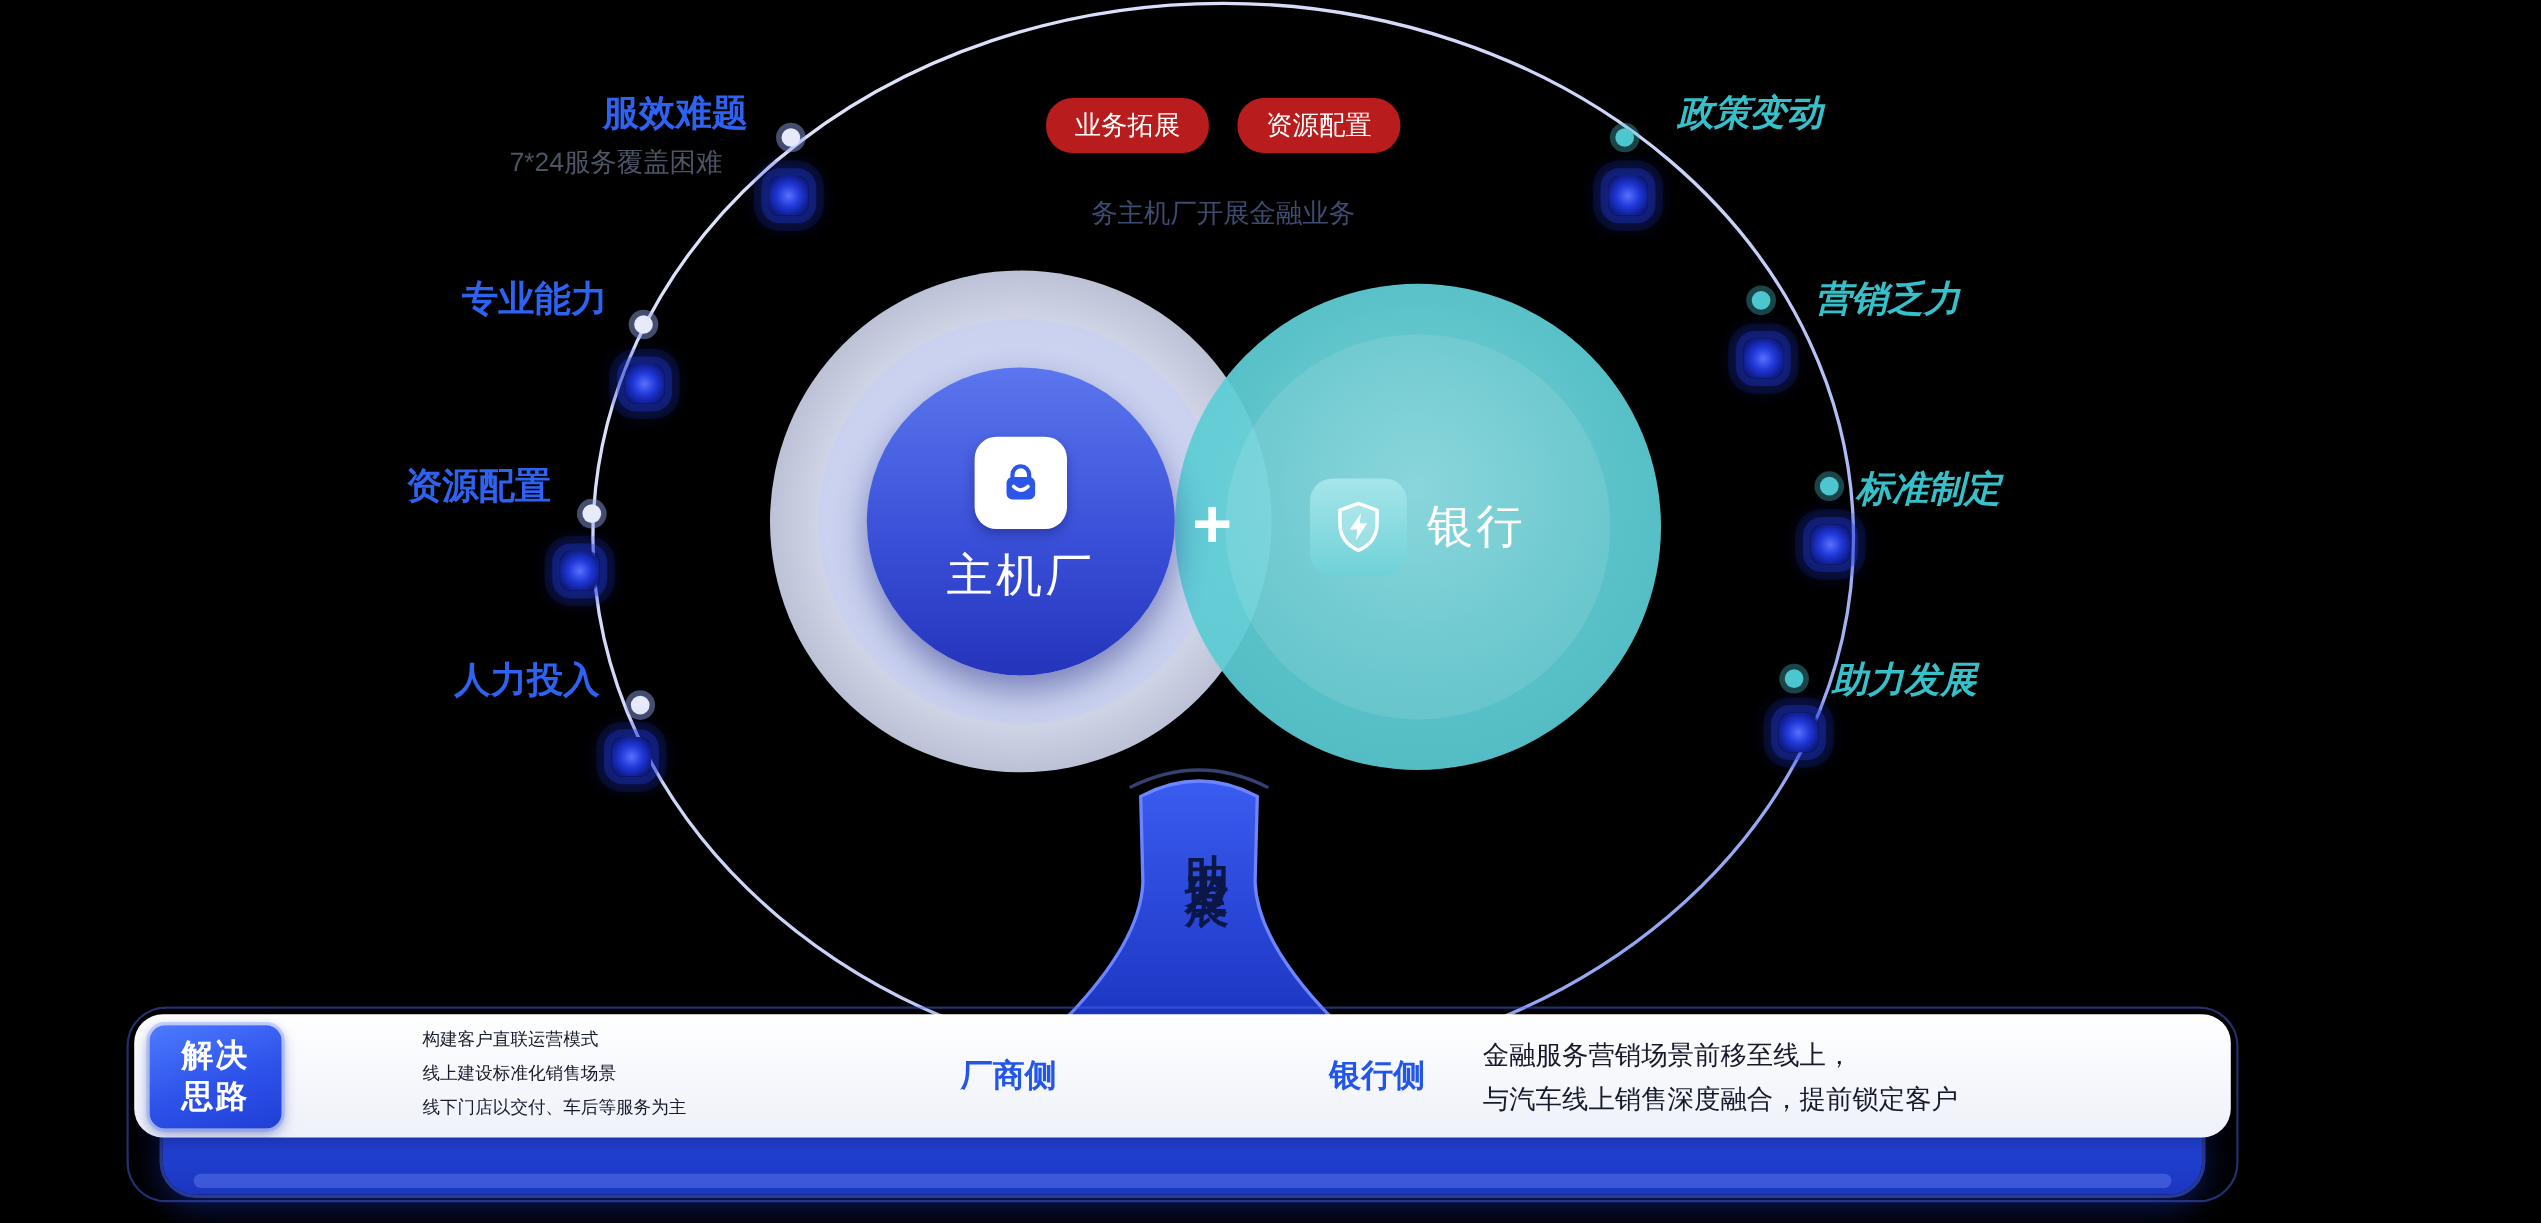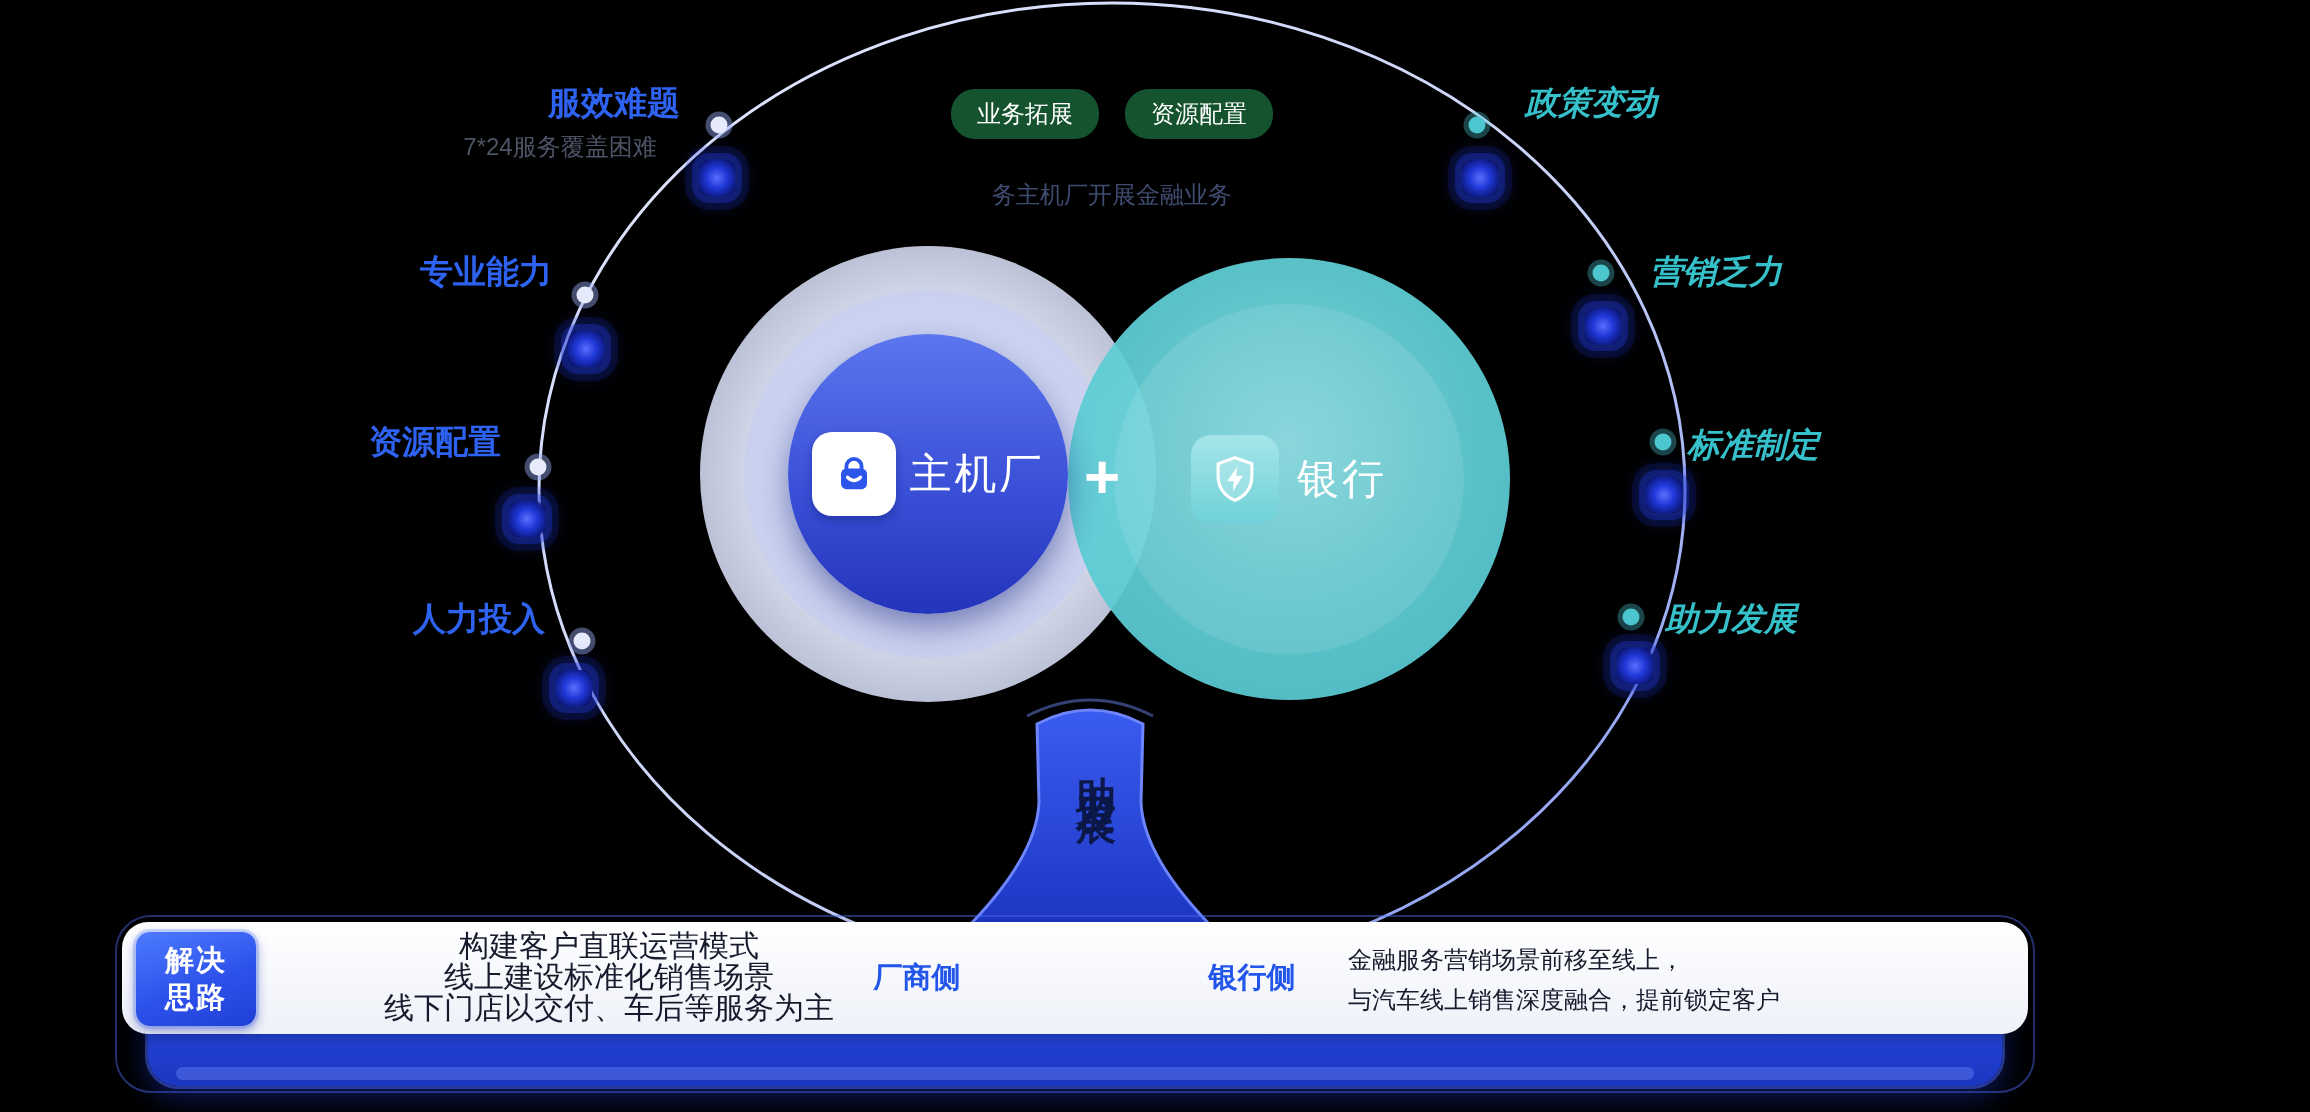--- a/index.html
+++ b/index.html
@@ -35,38 +35,38 @@
   .bank-circle {
     position:absolute; left:1068px; top:258px; width:442px; height:442px; border-radius:50%;
     background:radial-gradient(circle at 50% 42%, rgba(130,219,225,0.96) 0%, rgba(95,205,213,0.94) 55%, rgba(84,198,207,0.92) 100%);
     z-index:3; display:flex; flex-direction:row; align-items:center; justify-content:center; gap:18px;
   }
   .bank-circle::before { content:""; position:absolute; inset:46px; border-radius:50%; background:rgba(255,255,255,0.10); }
   .oem-circle {
     position:absolute; left:788px; top:334px; width:280px; height:280px; border-radius:50%;
     background:linear-gradient(180deg,#5b76ee 0%, #3a50d8 55%, #2434bb 100%);
     box-shadow:0 14px 30px rgba(20,30,120,0.45);
-    z-index:4; display:flex; flex-direction:row; align-items:center; justify-content:center; gap:14px;
+    z-index:4; display:flex; flex-direction:column; align-items:center; justify-content:center; gap:14px;
   }
   .circle-label { color:#fff; font-size:42px; letter-spacing:3px; position:relative; }
   .tile { display:flex; align-items:center; justify-content:center; position:relative; }
   .oem-tile { width:84px; height:84px; border-radius:20px; background:#fff; box-shadow:0 4px 10px rgba(10,20,90,0.35); }
   .bank-tile { width:88px; height:88px; border-radius:20px; background:linear-gradient(180deg,#a5e5e9,#6fd2d8); }
   .plus {
     position:absolute; left:1102px; top:478px; transform:translate(-50%,-52%);
     color:#fff; font-size:62px; font-weight:600; z-index:5;
   }
 
   
   .top-badges {
     position:absolute; left:1112px; top:114px; transform:translate(-50%,-50%);
     display:flex; gap:26px; z-index:6;
   }
   .pill {
-    background:#14532d; color:#fff; font-size:24px; padding:9px 26px;
+    background:#b91c1c; color:#fff; font-size:24px; padding:9px 26px;
     border-radius:24px; white-space:nowrap;
   }
   .desc {
     position:absolute; left:1112px; top:194px; transform:translate(-50%,-50%);
     text-align:center; font-size:24px; line-height:37px; color:#3f4c71; z-index:6; white-space:nowrap;
   }
 
   
   .pp {
     position:absolute; transform:translate(-50%,-50%); font-size:33px; font-weight:700;
@@ -114,22 +114,22 @@
     box-shadow:0 4px 14px rgba(0,0,20,0.25);
   }
   .sol-badge {
     position:absolute; left:14px; top:10px; width:120px; height:94px; border-radius:14px;
     background:linear-gradient(160deg,#4d7bff 0%, #2d52ea 55%, #1f3fd6 100%);
     box-shadow:0 0 0 3px rgba(120,150,255,0.35), 0 4px 12px rgba(20,40,160,0.5);
     color:#fff; font-size:29px; font-weight:700; line-height:37px; letter-spacing:2px;
     display:flex; flex-direction:column; align-items:center; justify-content:center;
   }
   .mfr-text {
-    position:absolute; left:262px; top:8px; width:450px; text-align:center;
-    font-size:30px; line-height:31px; color:#161a2c;
+    position:absolute; left:262px; top:8px; width:450px; 
+    font-size:16px; line-height:31px; color:#161a2c;
   }
   .side-label {
     position:absolute; top:56px; transform:translate(-50%,-50%);
     font-size:29px; font-weight:700; color:#2256ea; white-space:nowrap;
   }
   .bank-text {
     position:absolute; left:1226px; top:18px; font-size:24px; line-height:40px; color:#161a2c;
     white-space:nowrap;
   }
 </style>

